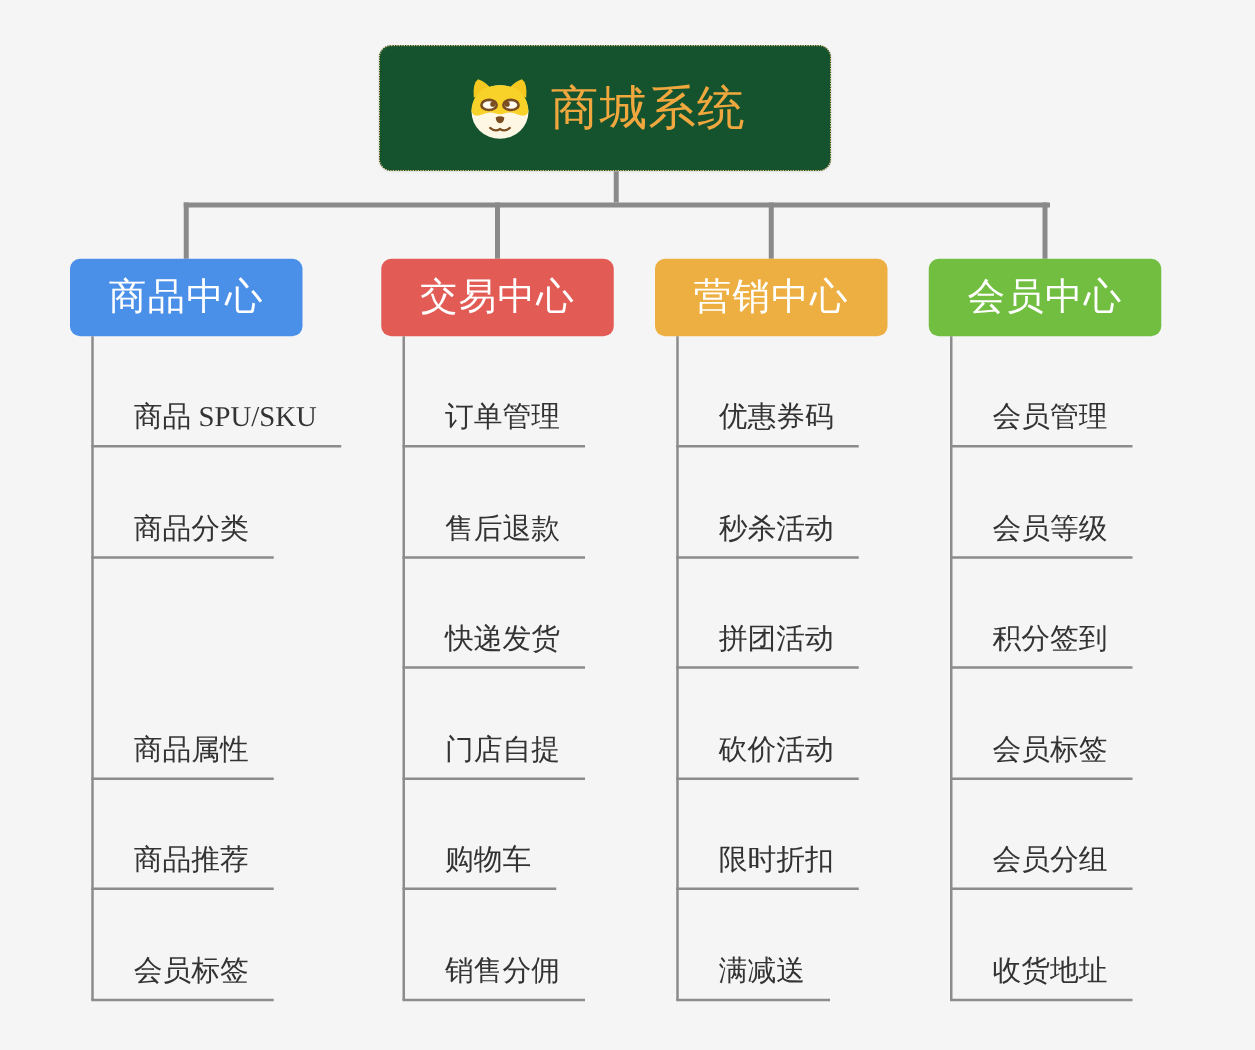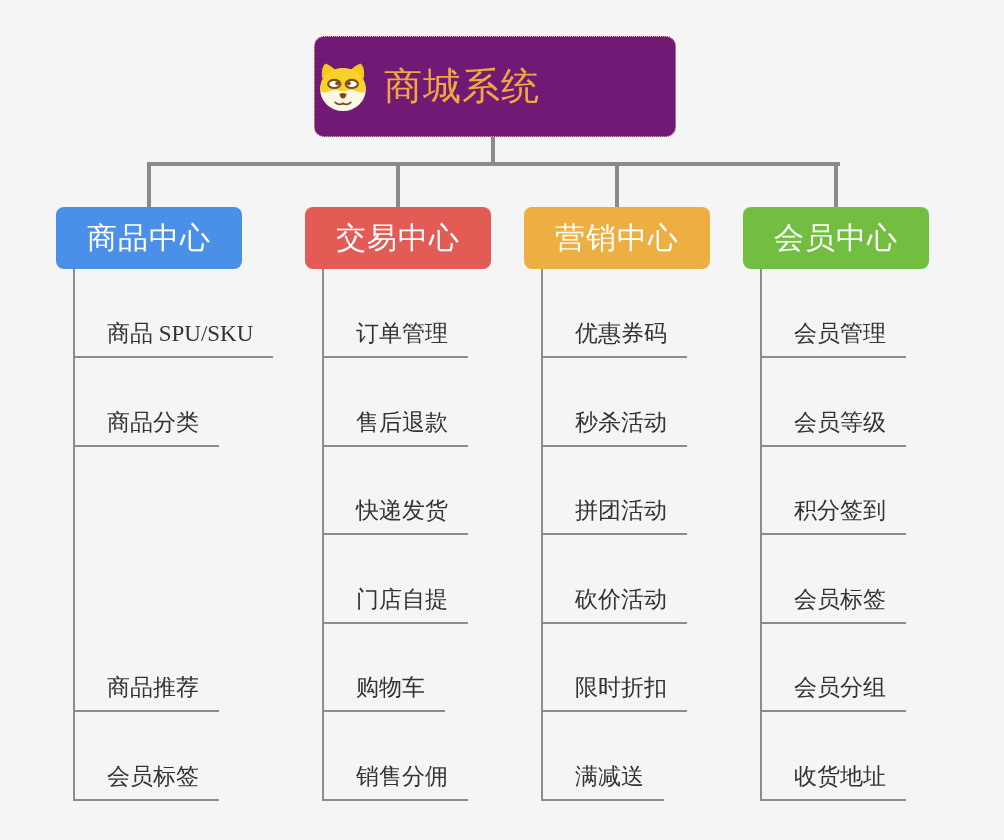--- a/index.html
+++ b/index.html
@@ -8,28 +8,29 @@
     width: 1004px;
     height: 840px;
     background: #f5f5f6;
     overflow: hidden;
     font-family: "Liberation Sans", sans-serif;
   }
 
   
   .root-node {
     position: absolute;
-    left: 314px; top: 36px;
+    left: 303px; top: 36px;
     width: 362px; height: 101px;
-    background: #701a75;
+    background: #14532d;
     border: 1px dotted #efc488;
     border-radius: 10px;
     box-sizing: border-box;
     display: flex;
     align-items: center;
+    justify-content: center;
     gap: 13px;
     box-shadow: 0 1px 2px rgba(0,0,0,0.03);
   }
   .root-title {
     font-size: 38px;
     letter-spacing: 1px;
     font-weight: 400;
   }
   .root-icon { width: 56px; height: 54px; flex: 0 0 auto; }
 
@@ -115,20 +116,21 @@
 
   <div class="branch-box" style="left: 56px; background: rgb(75, 144, 232);">商品中心</div>
   <div class="branch-box" style="left: 305px; background: rgb(226, 91, 85);">交易中心</div>
   <div class="branch-box" style="left: 524px; background: rgb(237, 175, 66);">营销中心</div>
   <div class="branch-box" style="left: 743px; background: rgb(113, 190, 65);">会员中心</div>
 
   <div class="branch-col" style="left:73px">
       <div class="trunk"></div>
       <div class="leaf" style="top: 50px;">商品 SPU/SKU</div>
       <div class="leaf" style="top: 138.5px;">商品分类</div>
+      <div class="leaf" style="top: 315.5px;">商品属性</div>
       <div class="leaf" style="top: 404px;">商品推荐</div>
       <div class="leaf" style="top: 492.5px;">会员标签</div>
     </div>
   <div class="branch-col" style="left:322px">
       <div class="trunk"></div>
       <div class="leaf" style="top: 50px;">订单管理</div>
       <div class="leaf" style="top: 138.5px;">售后退款</div>
       <div class="leaf" style="top: 227px;">快递发货</div>
       <div class="leaf" style="top: 315.5px;">门店自提</div>
       <div class="leaf" style="top: 404px;">购物车</div>

